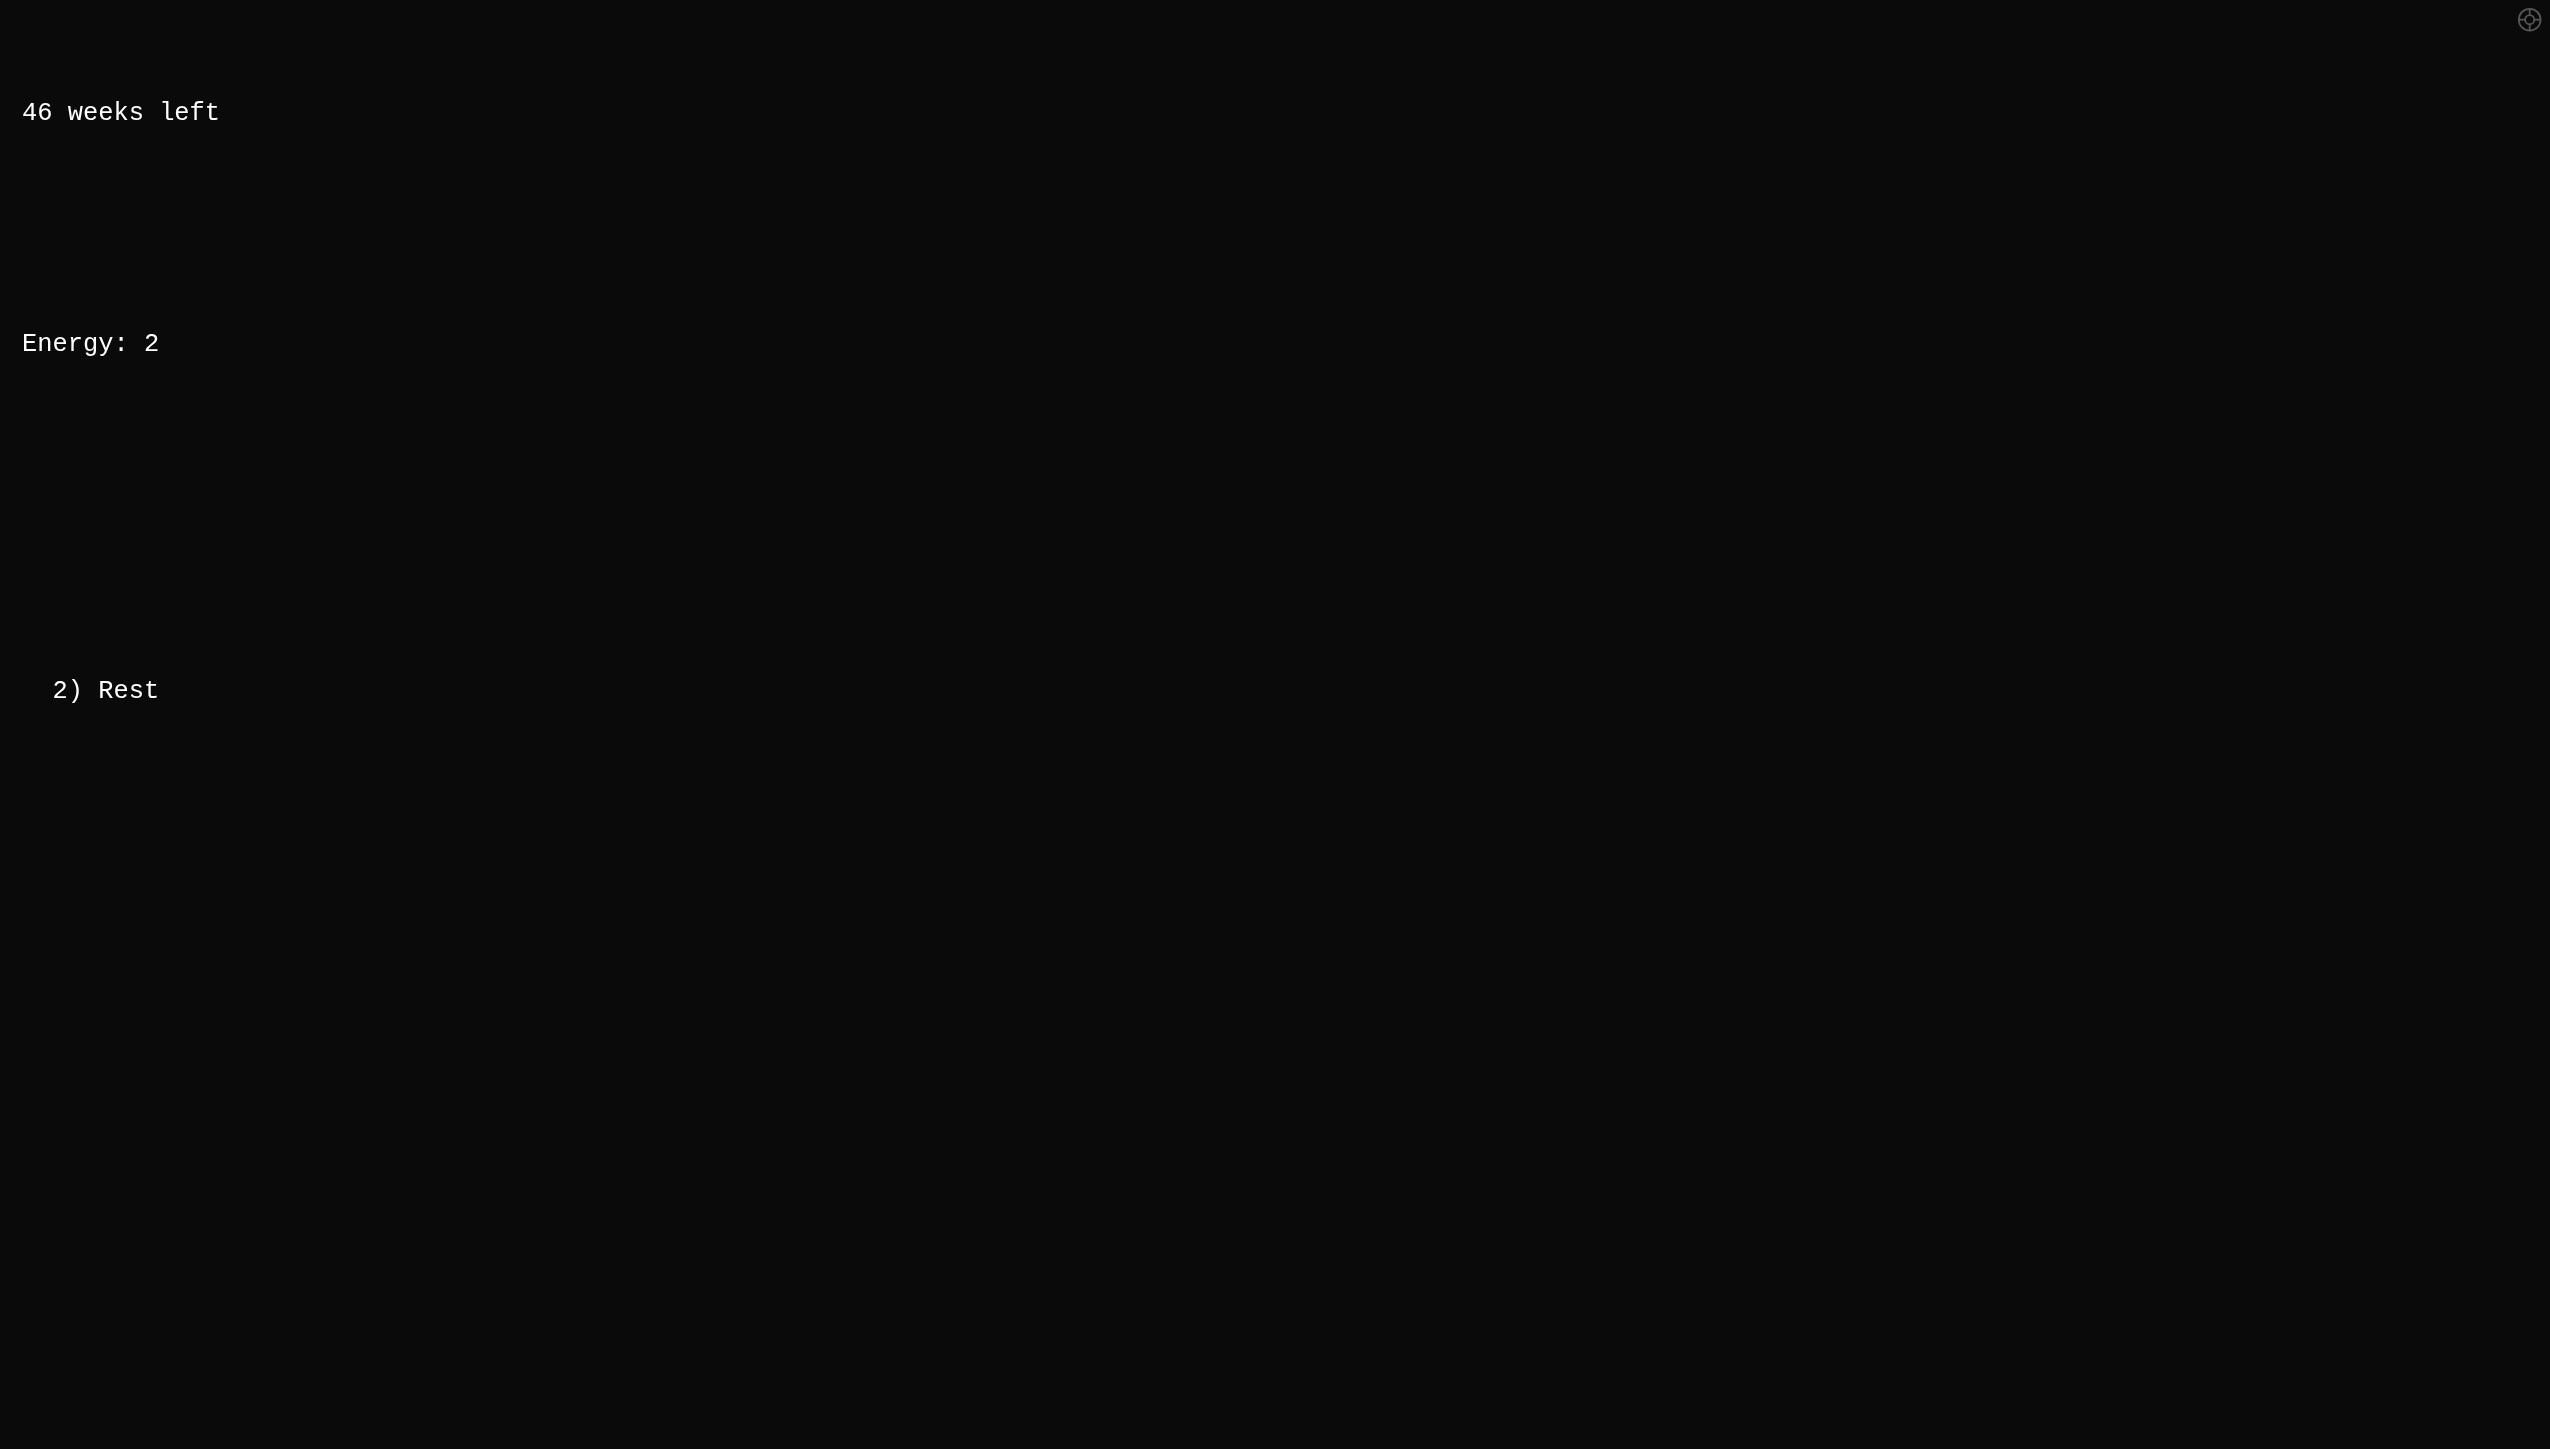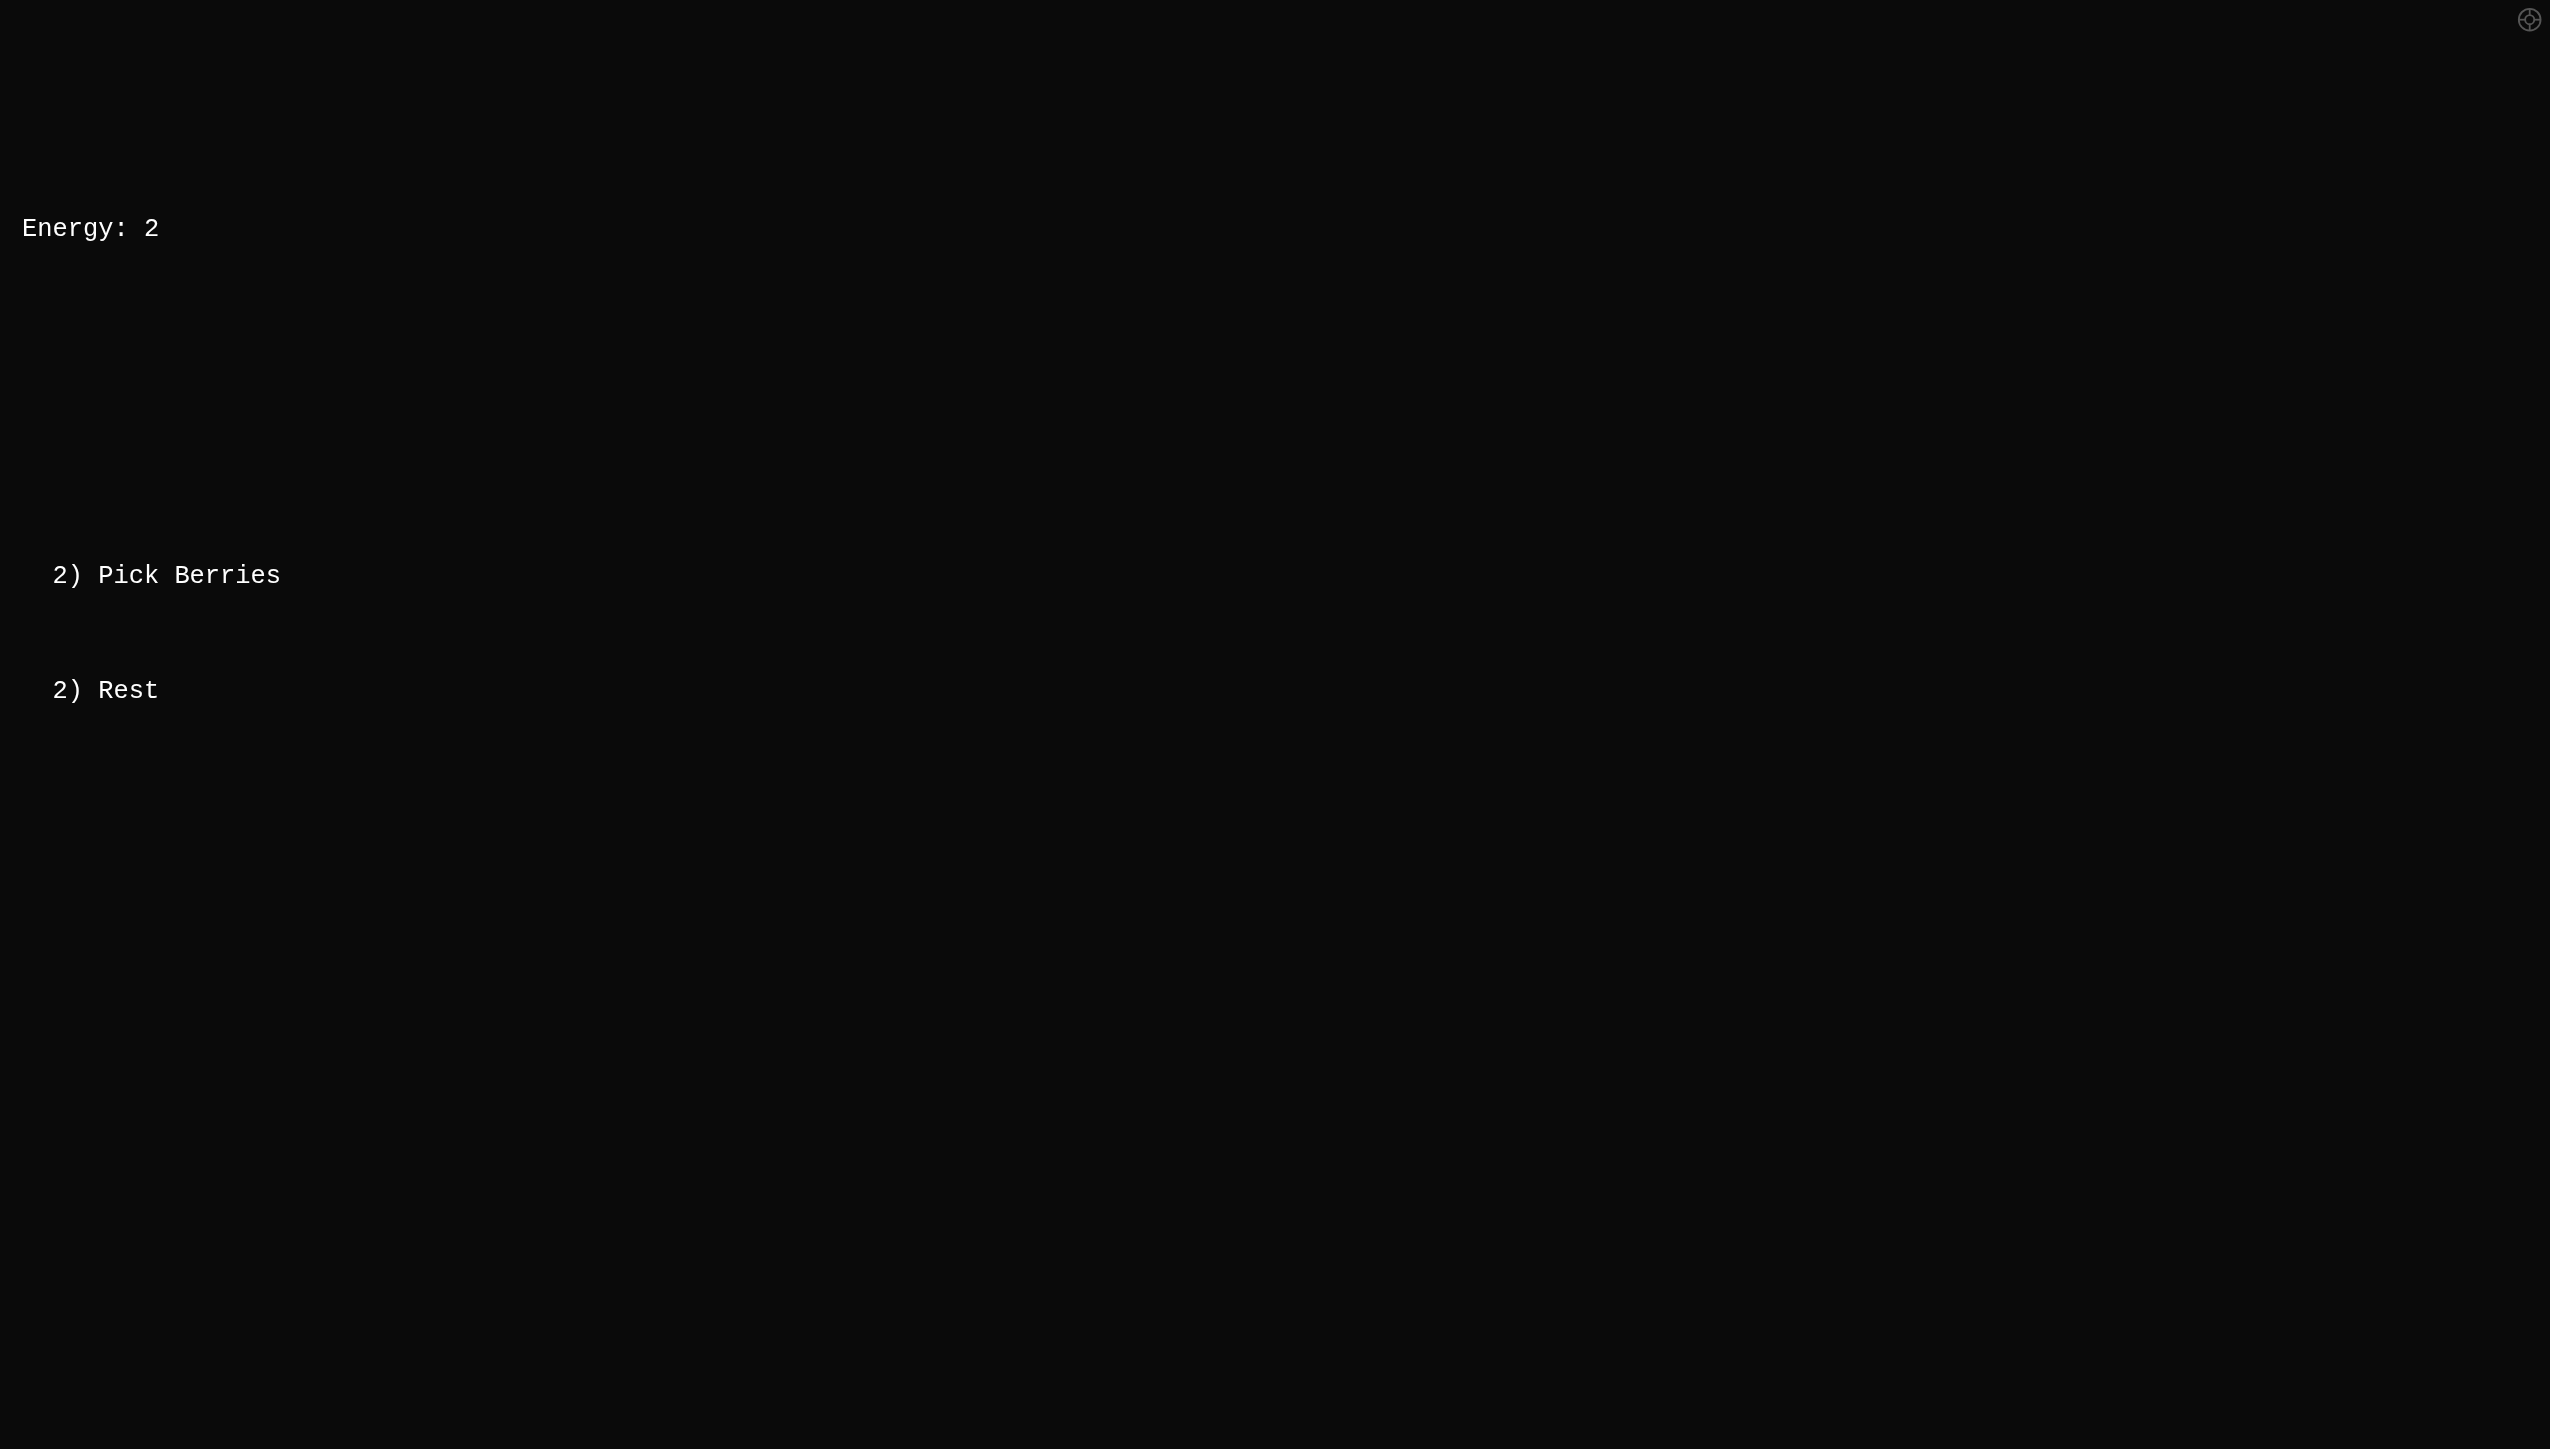--- a/index.html
+++ b/index.html
@@ -38,25 +38,25 @@
       right: 7.3px;
       width: 25.4px;
       height: 25.4px;
       opacity: 0.6;
     }
   </style>
 </head>
 <body>
 
 <div class="terminal-content">
+  <span class="line">46 weeks left</span>
   <span class="line-empty"></span>
   <span class="line">Energy: 2</span>
   <span class="line-empty"></span>
   <span class="line-empty"></span>
-  <span class="line">  2) Pick Berries</span>
   <span class="line">  2) Rest</span>
   
   
   
   
   
   
   
   
   

